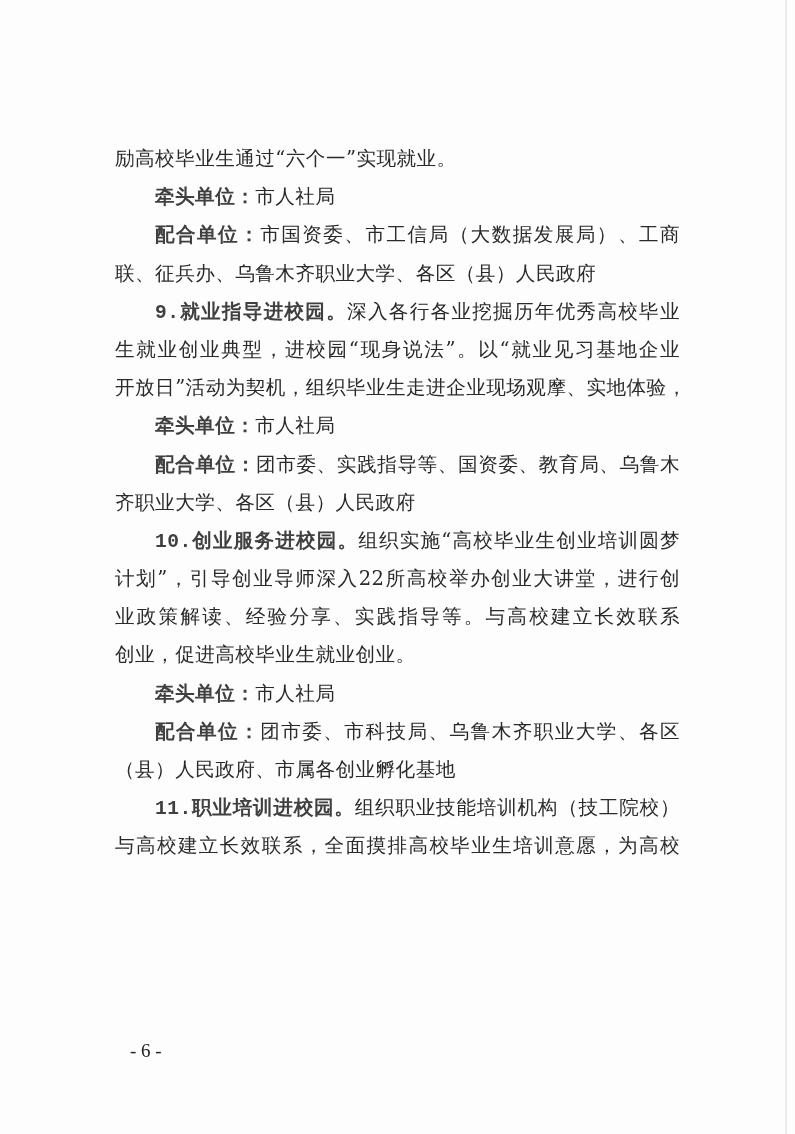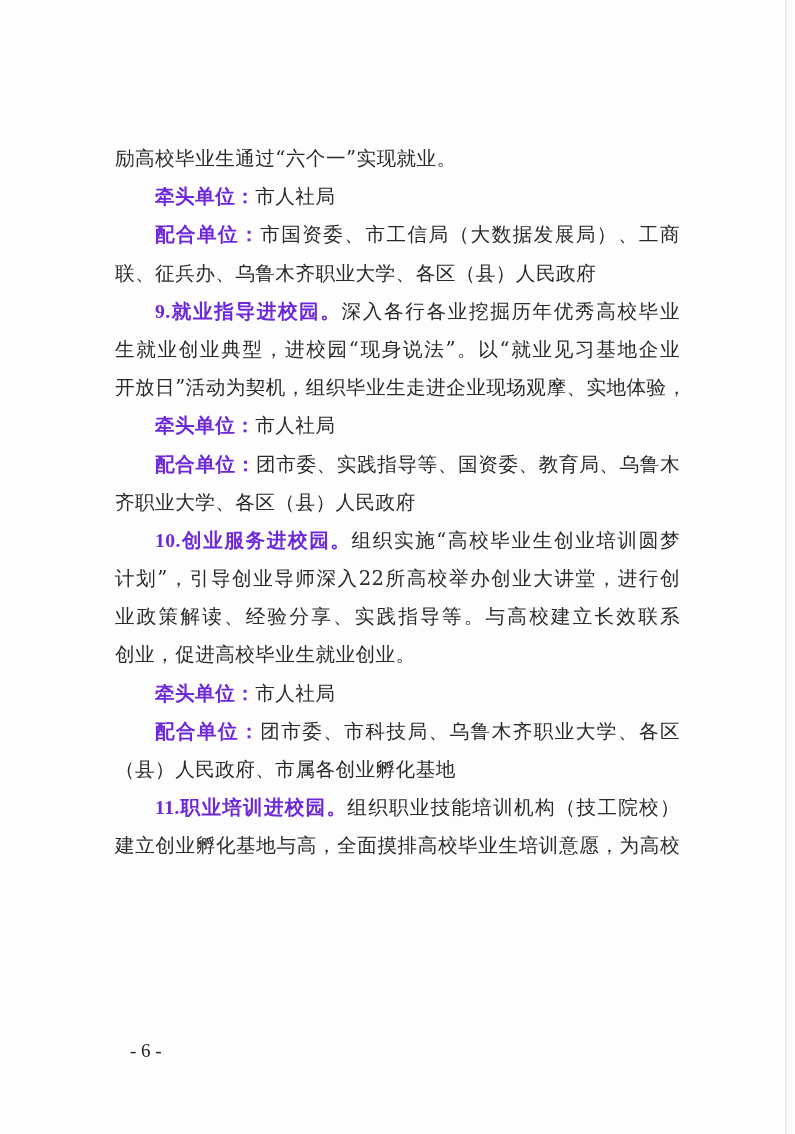--- a/index.html
+++ b/index.html
@@ -7,21 +7,21 @@
     width: 795px; height: 1134px; background: #fdfdfd; position: relative; overflow: hidden;
     font-family: "DejaVu Serif", "Liberation Serif", serif; color: #2a2a2a;
   }
   .page { position: absolute; left: 115px; top: 140px; width: 565px; }
   .line {
     height: 38.2px; line-height: 38.2px; font-size: 19.6px; white-space: nowrap;
     letter-spacing: 0.45px; text-align: justify; text-align-last: justify;
   }
   .line.last { text-align-last: left; }
   .indent { padding-left: 40px; }
-  .bold { font-weight: bold; font-family: Liberation Serif, serif; color: #6d28d9; }
+  .bold { font-weight: bold; font-family: Liberation Mono, monospace; color: #404040; }
   .pageno {
     position: absolute; left: 130px; top: 1040px; font-family: "Liberation Serif", serif;
     font-size: 19px; color: #222;
   }
   .edge { position: absolute; right: 8px; top: 0; width: 2px; height: 1134px; background: #ececec; }
 </style>
 </head>
 <body>
 
 <div class="page">
@@ -45,17 +45,17 @@
   <div class="line">计划”，引导创业导师深入22所高校举办创业大讲堂，进行创</div>
   <div class="line">业政策解读、经验分享、实践指导等。与高校建立长效联系</div>
   <div class="line last">创业，促进高校毕业生就业创业。</div>
 
   <div class="line last indent"><span class="bold">牵头单位：</span><span>市人社局</span></div>
 
   <div class="line indent"><span class="bold">配合单位：</span><span>团市委、市科技局、乌鲁木齐职业大学、各区</span></div>
   <div class="line last">（县）人民政府、市属各创业孵化基地</div>
 
   <div class="line indent"><span class="bold">11.职业培训进校园。</span><span>组织职业技能培训机构（技工院校）</span></div>
-  <div class="line">建立创业孵化基地与高，全面摸排高校毕业生培训意愿，为高校</div>
+  <div class="line">与高校建立长效联系，全面摸排高校毕业生培训意愿，为高校</div>
 </div>
 
 <div class="pageno">- 6 -</div>
 <div class="edge"></div>
 
 </body></html>

